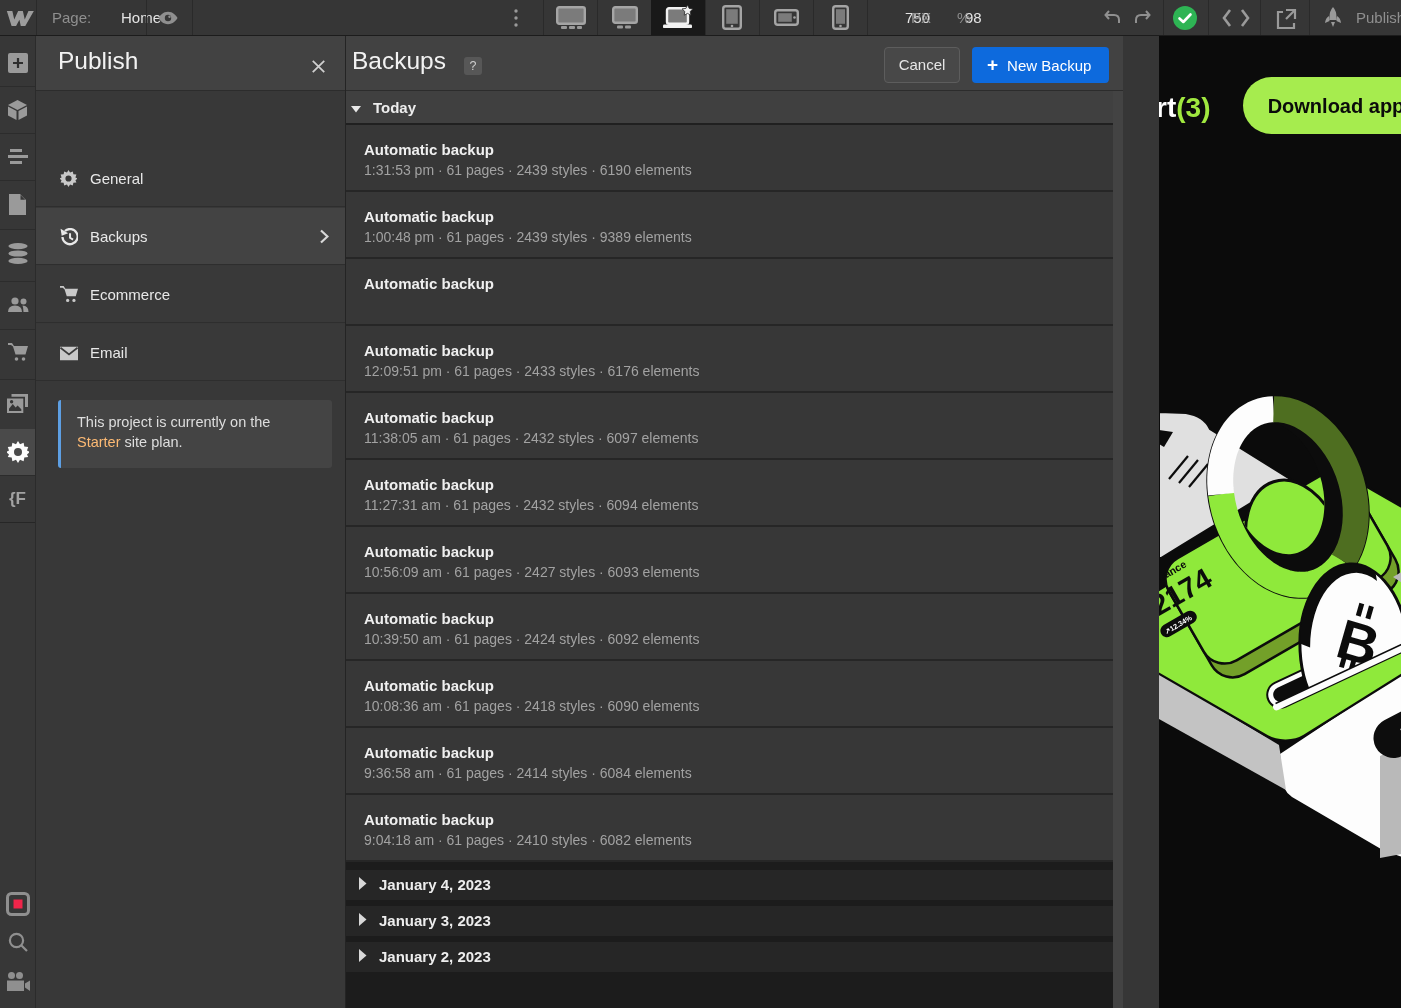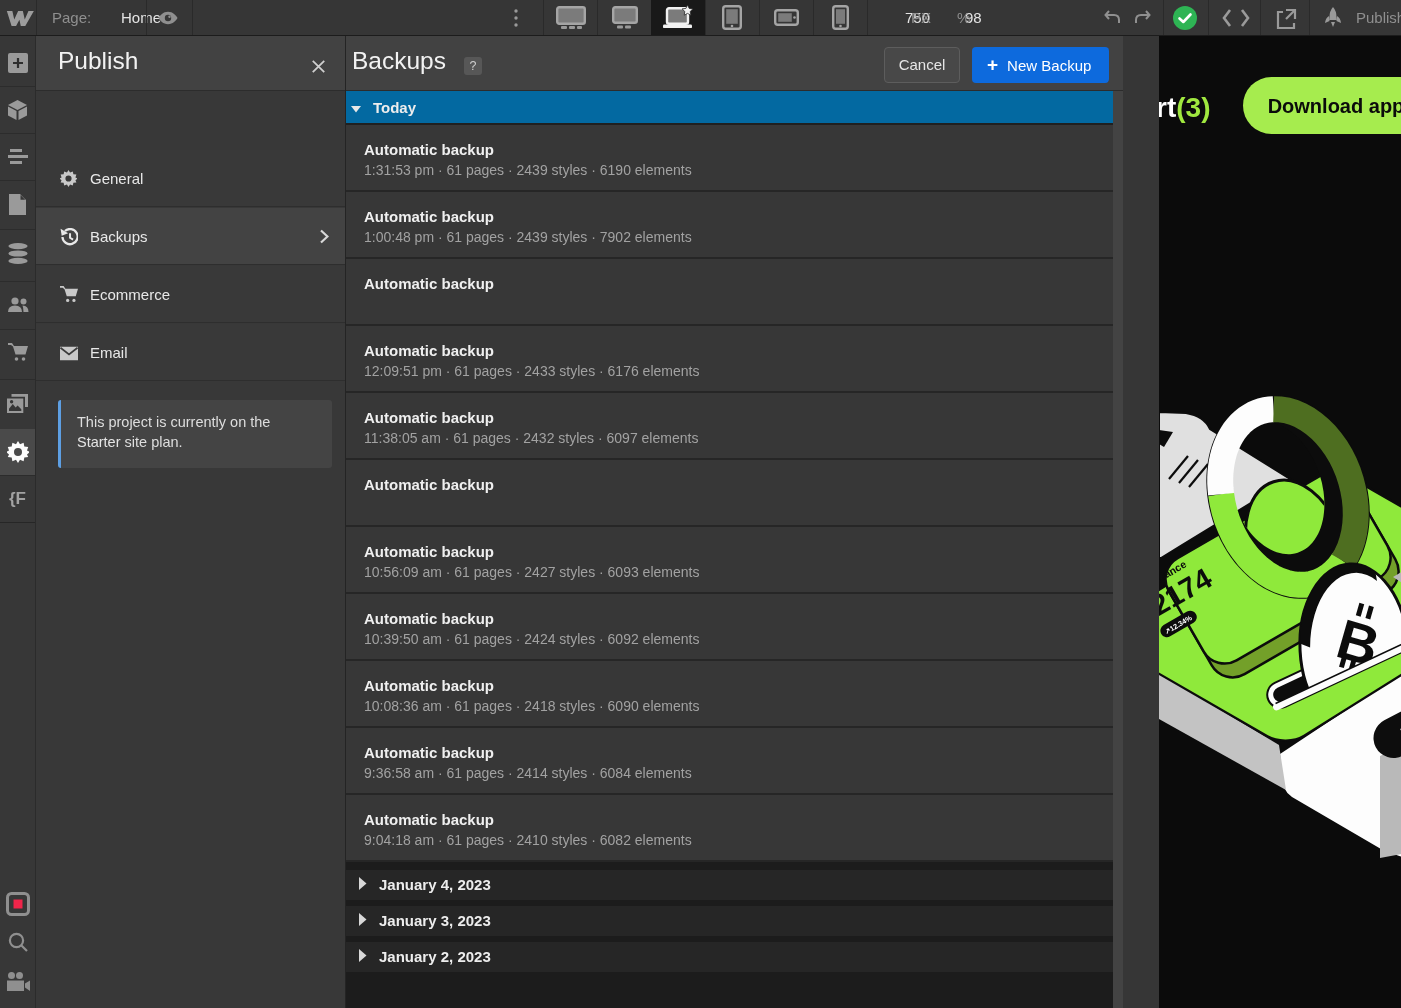--- a/index.html
+++ b/index.html
@@ -24,34 +24,34 @@
 
 #spanel { position:absolute; left:36px; top:36px; width:310px; height:972px; background:#383838; }
 #spanel .hdr { position:absolute; left:0; top:0; width:310px; height:55px; background:#424242; border-bottom:1px solid #2c2c2c; }
 #spanel .hdr h1 { position:absolute; left:22px; top:11px; font-size:24.5px; font-weight:400; color:#f2f2f2; }
 .sitem { position:absolute; left:0; width:310px; height:57px; border-bottom:1px solid #2e2e2e; background:#393939; }
 .sitem .ic { position:absolute; left:24px; top:20px; width:18px; height:18px; }
 .sitem .lb { position:absolute; left:54px; top:0; height:57px; line-height:57px; font-size:15px; color:#e8e8e8; }
 .sitem.sel { background:#434343; }
 #planbox { position:absolute; left:22px; top:364px; width:274px; height:68px; background:#444444;
   border-left:3px solid #5d9fe3; border-radius:3px; font-size:14.5px; color:#dedede; padding:12px 0 0 16px; line-height:20px; }
-#planbox a { color:#e5e5e5; text-decoration:none;margin-top:44px; }
+#planbox a { color:#fdba74; text-decoration:none;margin-top:44px; }
 
 #bpanel { position:absolute; left:345px; top:36px; width:778px; height:972px; background:#424242; border-left:1px solid #242424; }
 #bpanel .hdr { position:absolute; left:0; top:0; width:777px; height:55px; background:#424242; border-bottom:1px solid #2c2c2c; }
 #bpanel .hdr h1 { position:absolute; left:6px; top:11px; font-size:24.5px; font-weight:400; color:#f2f2f2; }
 #qmark { position:absolute; left:118px; top:21px; width:18px; height:18px; background:#575757; border-radius:3px;
   color:#cfcfcf; font-size:12.5px; text-align:center; line-height:18px; }
 #cancelbtn { position:absolute; left:538px; top:11px; width:76px; height:36px; background:#484848;
   border:1px solid #5d5d5d; border-radius:4px; color:#e6e6e6; font-size:15px; text-align:center; line-height:34px; }
 #newbtn { position:absolute; left:626px; top:11px; width:137px; height:36px; background:#0d6add;
   border-radius:4px; color:#fff; font-size:15px; line-height:36px; }
 #newbtn span.p { font-size:19px; font-weight:bold; margin:0 9px 0 15px; }
 #blist { position:absolute; left:0; top:55px; width:767px; height:917px; background:#1c1c1c; }
-.daybar { position:relative; width:767px; height:34px; background:#0369a1; border-bottom:2px solid #202020;
+.daybar { position:relative; width:767px; height:34px; background:#404040; border-bottom:2px solid #202020;
   line-height:33px; font-size:15px; font-weight:bold; color:#ededed; }
 .daybar .tri { display:inline-block; margin:0 12px 0 5px; }
 .brow { position:relative; width:767px; height:67px; background:#373737; border-bottom:2px solid #262626; padding:15px 0 0 18px; }
 .brow .t1 { font-size:15px; font-weight:bold; color:#efefef; line-height:20px; }
 .brow .t2 { font-size:14px; color:#a2a2a2; line-height:20px; }
 .dhdr { position:relative; width:767px; height:30px; background:#262626; margin-bottom:6px;
   line-height:30px; font-size:15px; font-weight:bold; color:#ededed; }
 #gutter { position:absolute; left:767px; top:55px; width:10px; height:917px; background:#434343; }
 
 #canvas { position:absolute; left:1123px; top:36px; width:278px; height:972px; background:#0b0b0b; overflow:hidden;margin-left:36px; }
@@ -309,35 +309,36 @@
   <div id="blist">
     <div class="daybar"><span class="tri"><svg width="10" height="8" viewBox="0 0 10 8">
             <path d="M0 1 H10 L5 7.5 Z" fill="#e8e8e8"></path>
           </svg></span>Today</div>
     <div class="brow">
         <div class="t1">Automatic backup</div>
         <div class="t2">1:31:53 pm · 61 pages · 2439 styles · 6190 elements</div>
       </div>
     <div class="brow">
         <div class="t1">Automatic backup</div>
-        <div class="t2">1:00:48 pm · 61 pages · 2439 styles · 7902 elements</div>
+        <div class="t2">1:00:48 pm · 61 pages · 2439 styles · 9389 elements</div>
       </div>
     <div class="brow">
         <div class="t1">Automatic backup</div>
       </div>
     <div class="brow">
         <div class="t1">Automatic backup</div>
         <div class="t2">12:09:51 pm · 61 pages · 2433 styles · 6176 elements</div>
       </div>
     <div class="brow">
         <div class="t1">Automatic backup</div>
         <div class="t2">11:38:05 am · 61 pages · 2432 styles · 6097 elements</div>
       </div>
     <div class="brow">
         <div class="t1">Automatic backup</div>
+        <div class="t2">11:27:31 am · 61 pages · 2432 styles · 6094 elements</div>
       </div>
     <div class="brow">
         <div class="t1">Automatic backup</div>
         <div class="t2">10:56:09 am · 61 pages · 2427 styles · 6093 elements</div>
       </div>
     <div class="brow">
         <div class="t1">Automatic backup</div>
         <div class="t2">10:39:50 am · 61 pages · 2424 styles · 6092 elements</div>
       </div>
     <div class="brow">

